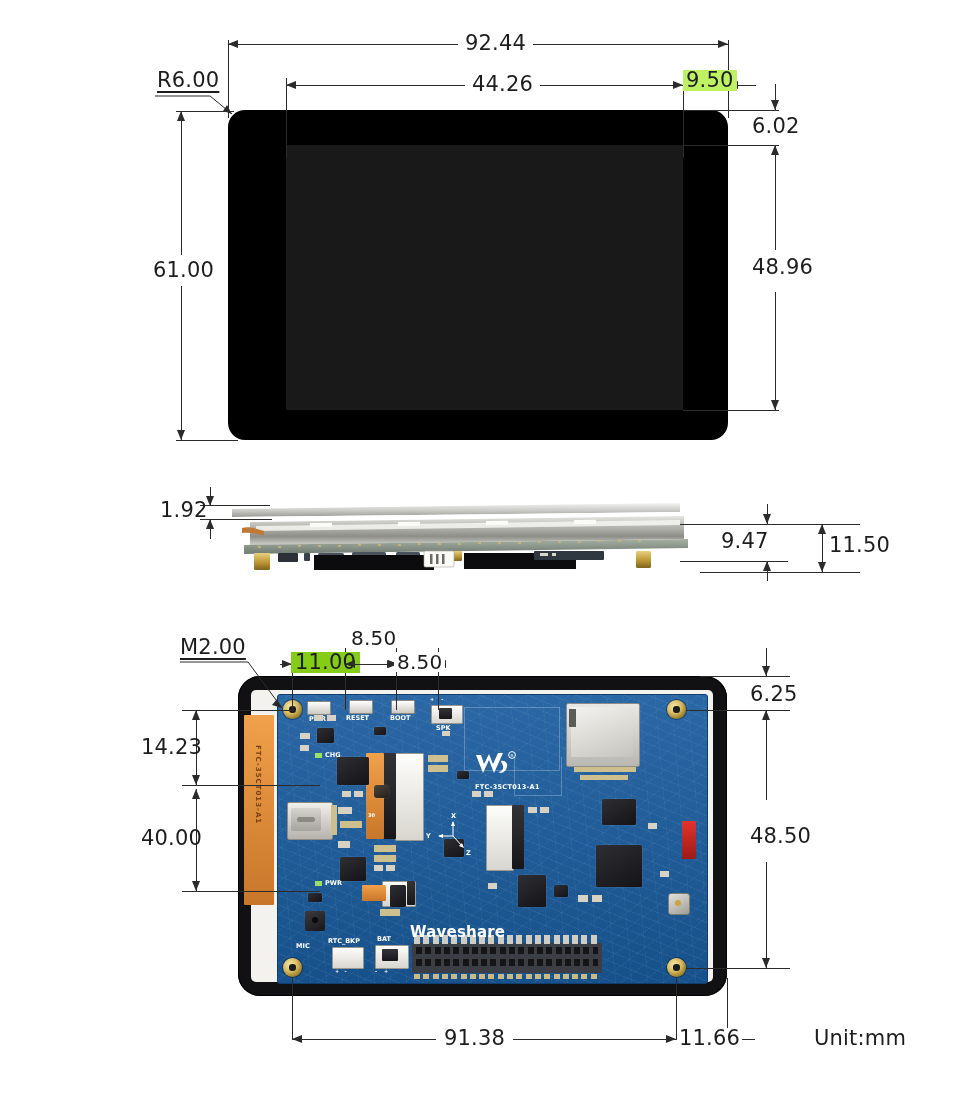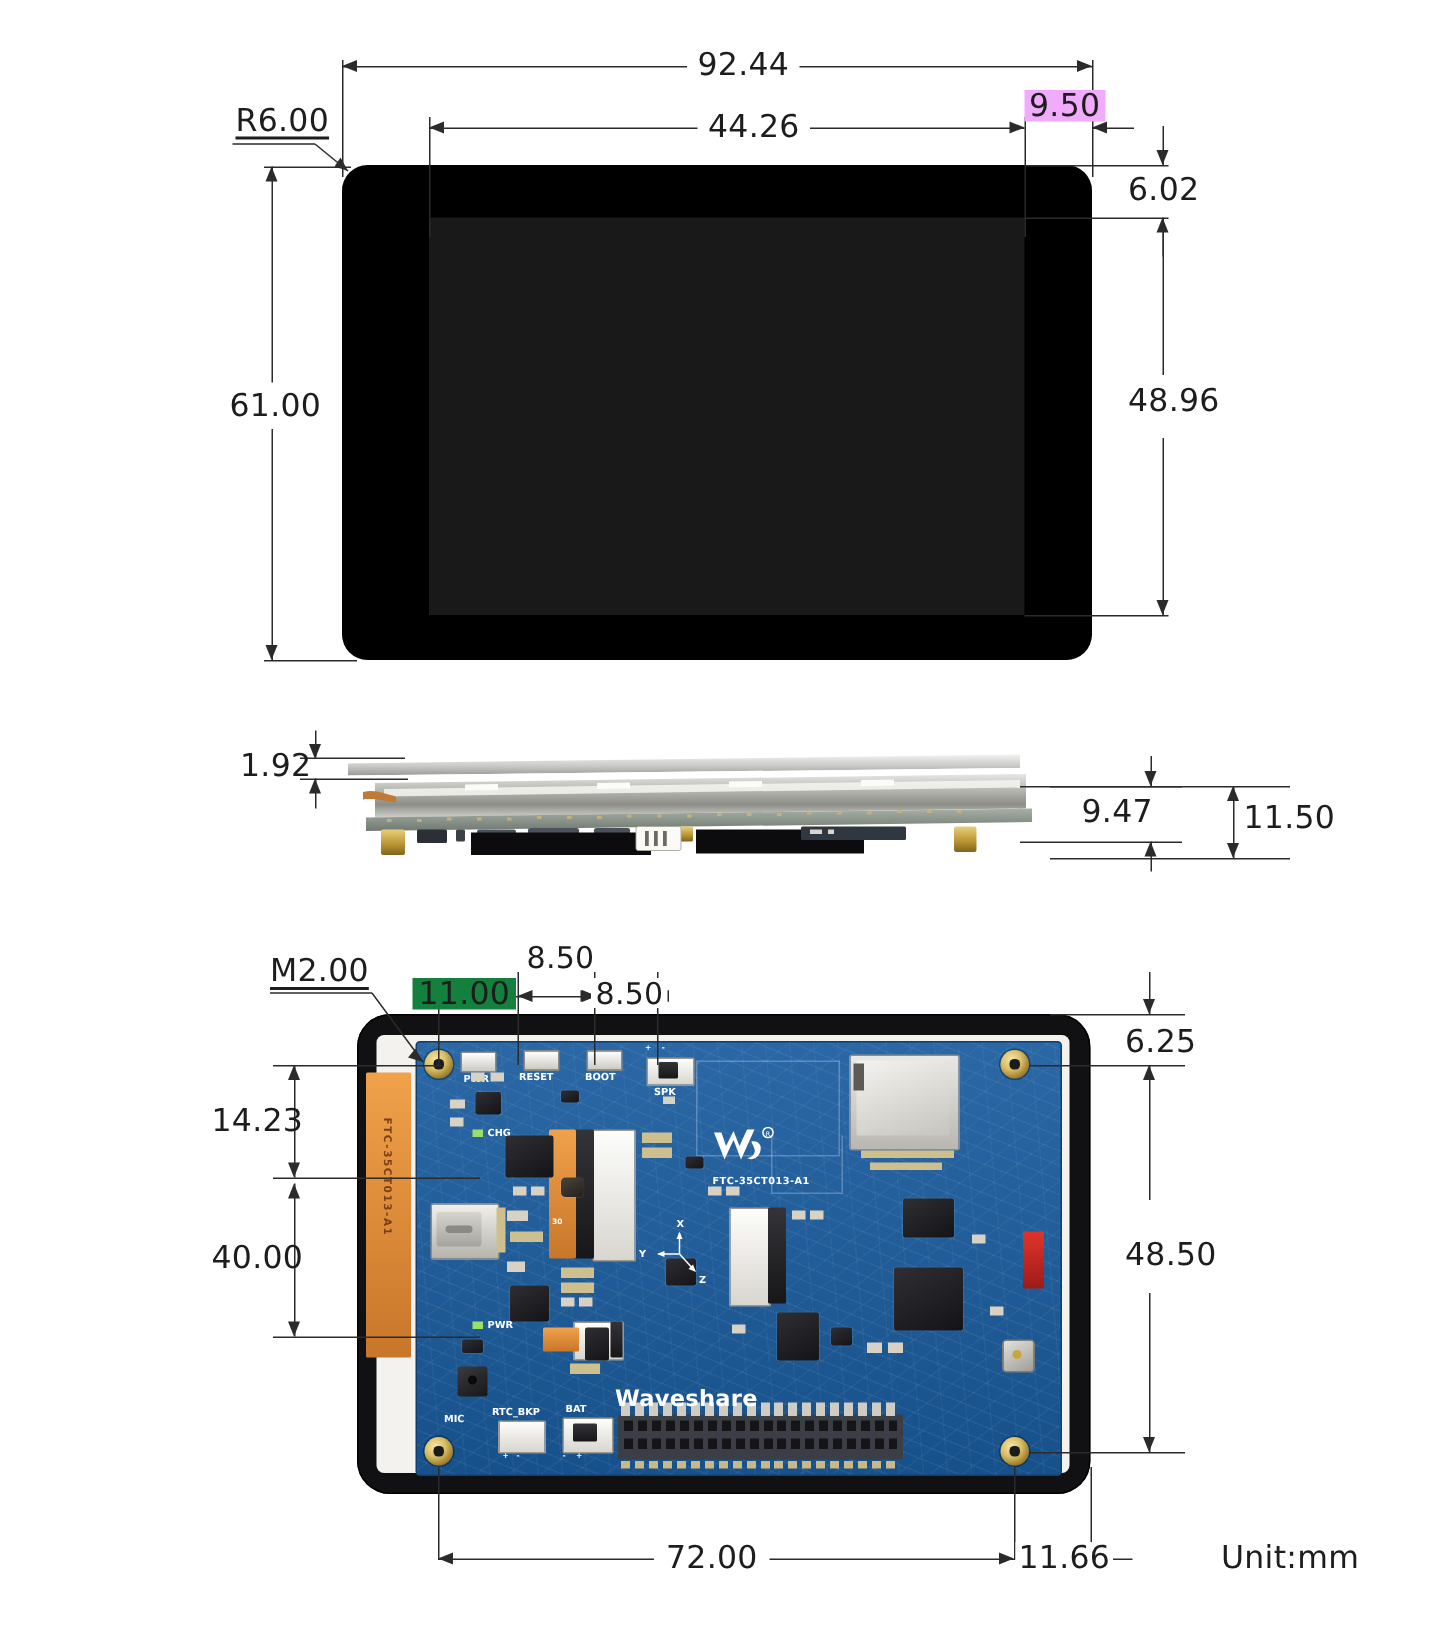--- a/index.html
+++ b/index.html
@@ -114,21 +114,21 @@
     <div class="arw arw-r" style="left:718px;top:40px;"></div>
     <div class="dim" style="left:458px;top:33px;background:#fff;padding:0 7px;">92.44</div>
 
     <div class="ln lnh" style="left:286px;top:85px;width:397px;"></div>
     <div class="arw arw-l" style="left:286px;top:81px;"></div>
     <div class="arw arw-r" style="left:673px;top:81px;"></div>
     <div class="dim" style="left:465px;top:74px;background:#fff;padding:0 7px;">44.26</div>
 
     <div class="ln lnh" style="left:728px;top:85px;width:28px;"></div>
     <div class="arw arw-l" style="left:728px;top:81px;"></div>
-    <div class="dim" style="left:683px;top:60px;background:#f0abfc;padding:0 3px;">9.50</div>
+    <div class="dim" style="left:683px;top:70px;background:#bef264;padding:0 3px;">9.50</div>
 
     <div class="dim underlined" style="left:157px;top:70px;">R6.00</div>
     <svg class="abs" style="left:150px;top:92px;width:100px;height:30px;overflow:visible;">
       <line x1="5" y1="4" x2="60" y2="4" stroke="#2b2b2b" stroke-width="1"></line>
       <line x1="60" y1="4" x2="82" y2="22" stroke="#2b2b2b" stroke-width="1"></line>
       <polygon points="82,22 73,19 77,13" fill="#2b2b2b"></polygon>
     </svg>
 
     <div class="ln lnh" style="left:176px;top:111px;width:58px;"></div>
     <div class="ln lnh" style="left:176px;top:440px;width:62px;"></div>
@@ -424,21 +424,21 @@
       <polygon points="106,50 96,47 101,41" fill="#2b2b2b"></polygon>
     </svg>
 
     <div class="ln lnv" style="left:292px;top:664px;height:46px;"></div>
     <div class="ln lnv" style="left:345px;top:648px;height:62px;"></div>
     <div class="ln lnv" style="left:396px;top:648px;height:62px;"></div>
     <div class="ln lnv" style="left:438px;top:648px;height:62px;"></div>
 
     <div class="ln lnh" style="left:280px;top:664px;width:66px;"></div>
     <div class="arw arw-r" style="left:282px;top:660px;"></div>
-    <div class="dim" style="left:275px;top:652px;background:#15803d;padding:0 4px;">11.00</div>
+    <div class="dim" style="left:291px;top:652px;background:#84cc16;padding:0 4px;">11.00</div>
 
     <div class="ln lnh" style="left:345px;top:664px;width:52px;"></div>
     <div class="arw arw-l" style="left:345px;top:660px;"></div>
     <div class="arw arw-r" style="left:387px;top:660px;"></div>
     <div class="dim small" style="left:348px;top:628px;background:#fff;padding:0 3px;">8.50</div>
 
     <div class="ln lnh" style="left:396px;top:664px;width:50px;"></div>
     <div class="arw arw-l" style="left:436px;top:660px;"></div>
     <div class="arw arw-r" style="left:388px;top:660px;"></div>
     <div class="dim small" style="left:394px;top:652px;background:#fff;padding:0 3px;">8.50</div>
@@ -467,21 +467,21 @@
     <div class="ln lnv" style="left:766px;top:710px;height:90px;"></div>
     <div class="ln lnv" style="left:766px;top:862px;height:106px;"></div>
     <div class="arw arw-d" style="left:762px;top:958px;"></div>
     <div class="dim" style="left:744px;top:826px;background:#fff;padding:0 6px;">48.50</div>
 
     <div class="ln lnv" style="left:292px;top:978px;height:62px;"></div>
     <div class="ln lnv" style="left:676px;top:978px;height:62px;"></div>
     <div class="ln lnh" style="left:292px;top:1039px;width:384px;"></div>
     <div class="arw arw-l" style="left:292px;top:1035px;"></div>
     <div class="arw arw-r" style="left:666px;top:1035px;"></div>
-    <div class="dim" style="left:436px;top:1028px;background:#fff;padding:0 8px;">72.00</div>
+    <div class="dim" style="left:436px;top:1028px;background:#fff;padding:0 8px;">91.38</div>
 
     <div class="ln lnv" style="left:727px;top:978px;height:62px;"></div>
     <div class="ln lnh" style="left:727px;top:1039px;width:28px;"></div>
     <div class="arw arw-l" style="left:727px;top:1035px;"></div>
     <div class="dim" style="left:677px;top:1028px;background:#fff;padding:0 2px;">11.66</div>
 
     <div class="dim unit" style="left:814px;top:1028px;">Unit:mm</div>
   </div>
 </div>
 

